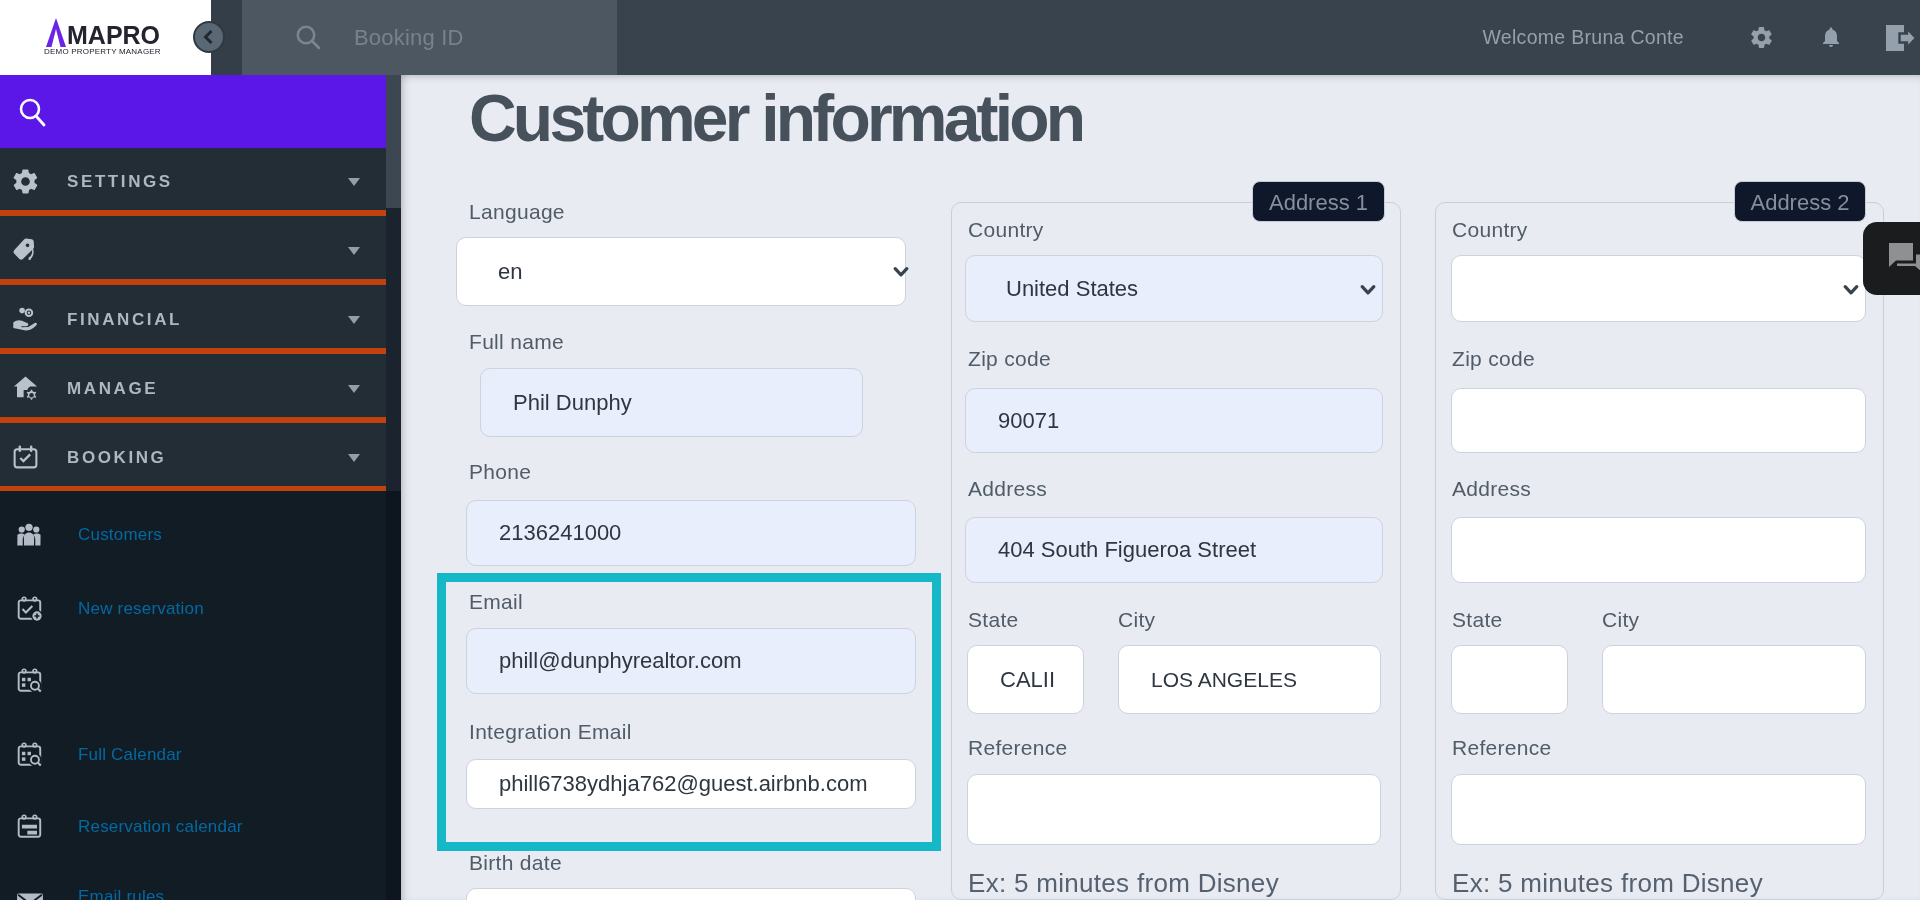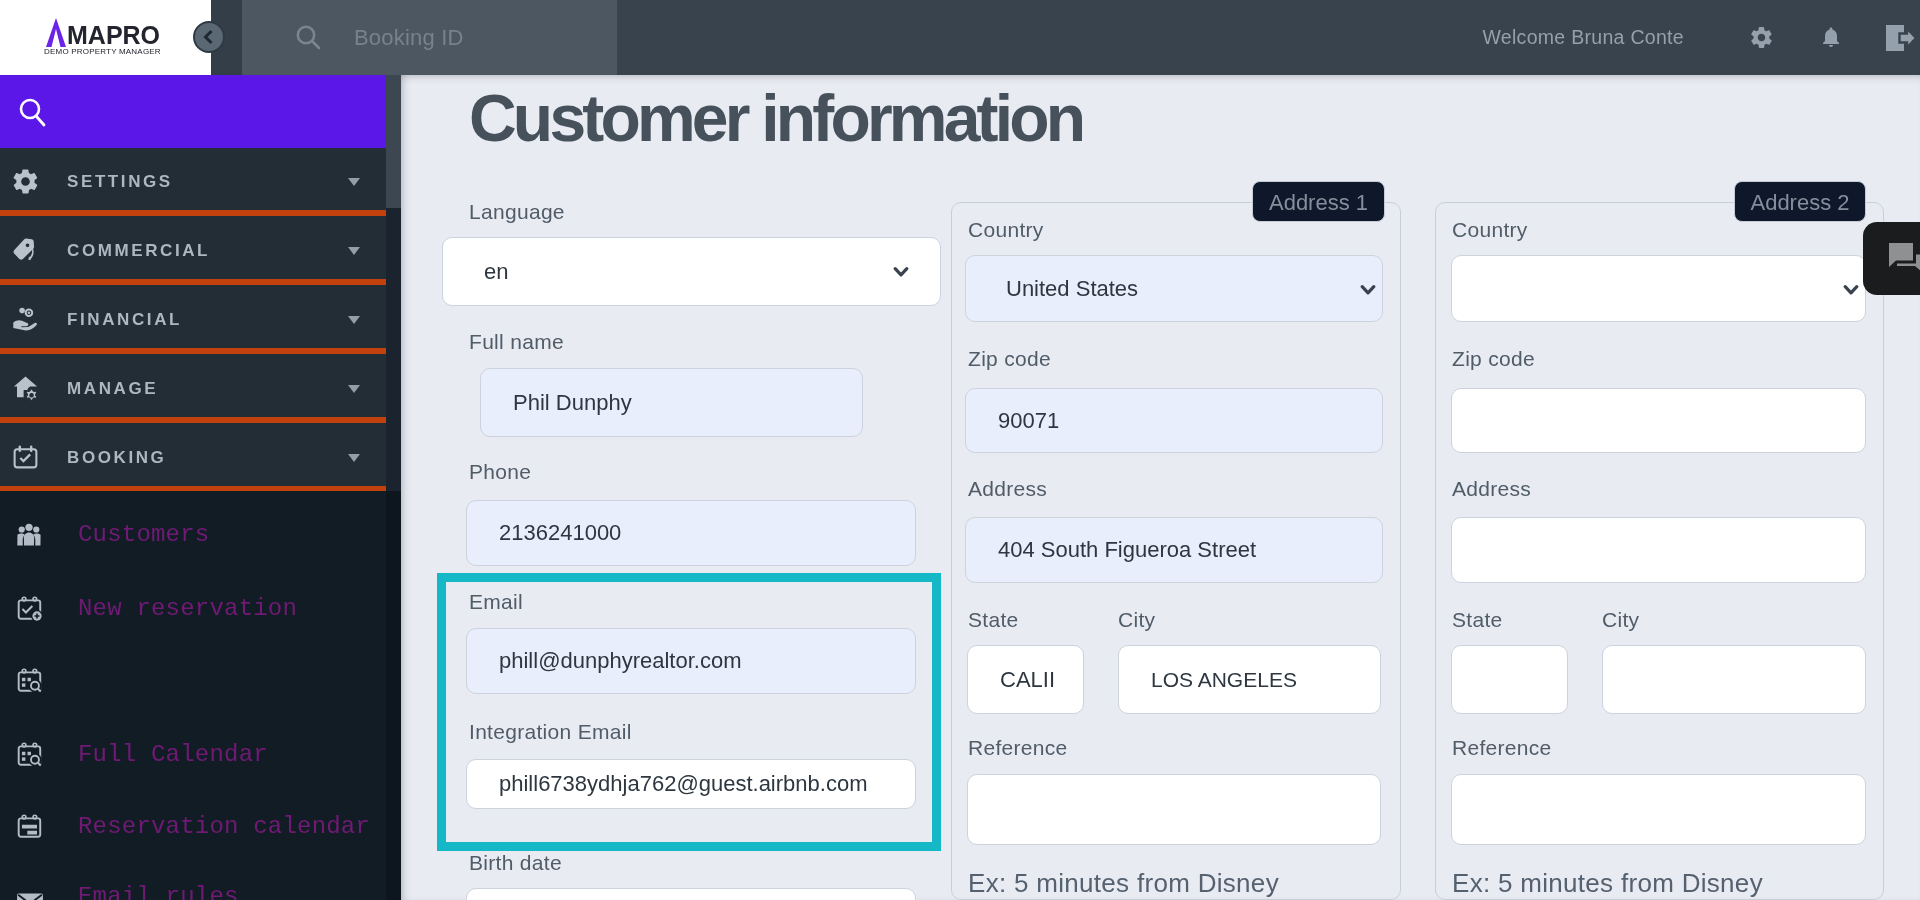--- a/index.html
+++ b/index.html
@@ -24,21 +24,21 @@
 #scrollstrip { left:386px; top:75px; width:15px; height:825px; background:linear-gradient(to bottom,#1b242e 0,#1b242e 416px,#0d161f 416px,#0d161f 825px); }
 #scrollthumb { left:386px; top:75px; width:15px; height:133px; background:#3d4751; }
 #purple { left:0; top:75px; width:386px; height:73px; background:#5a17e8; }
 #purple .txt { position:absolute; left:79px; top:0; line-height:73px; color:#ffffff; font-size:19px; font-weight:bold; letter-spacing:-1px; }
 .menurow { left:0; width:386px; height:68px; background:#232d36; border-bottom:6px solid #c2410c; }
 .menurow .lbl { position:absolute; left:67px; top:0; line-height:68px; color:#adb7c1; font-size:17px; font-weight:bold; letter-spacing:2.6px; }
 .menurow .car { position:absolute; left:348px; top:30px; width:0; height:0; border-left:6.5px solid transparent; border-right:6.5px solid transparent; border-top:8px solid #939ea9; }
 .micon { position:absolute; left:11px; top:19px; width:29px; height:29px; }
 #submenu { left:0; top:491px; width:386px; height:409px; background:#121c25; }
 .subrow { left:0; width:386px; height:72px; }
-.subrow .lbl { position:absolute; left:78px; top:0; line-height:72px; color:#701a75; font-size:24px; letter-spacing:.2px;font-family:Liberation Mono, monospace; }
+.subrow .lbl { position:absolute; left:78px; top:0; line-height:72px; color:#0369a1; font-size:17px; letter-spacing:.2px; }
 .sicon { position:absolute; left:16px; top:22px; width:28px; height:28px; }
 
 
 #content { left:401px; top:75px; width:1519px; height:825px; background:#e8ebf2; box-shadow:inset 6px 0 8px -5px rgba(0,0,0,.25), inset 0 7px 8px -6px rgba(0,0,0,.20); }
 h1 { position:absolute; left:469px; top:80px; font-size:66px; color:#47515b; letter-spacing:-3.8px; }
 .flabel { color:#505c68; font-size:21px; letter-spacing:.3px; }
 .finput { border:1px solid #ccd3dd; border-radius:10px; background:#fff; color:#2e3740; font-size:22px; padding-left:32px; display:flex; align-items:center; }
 .lav { background:#e8eefb; }
 fieldset.addr { position:absolute; border:1px solid #c9cfd9; border-radius:10px; background:transparent; }
 .legend { position:absolute; border:1px solid #c6ccd6; border-radius:8px; background:#0f172a; color:#848f9b; font-size:22px; text-align:center; }
@@ -97,21 +97,20 @@
     <div class="car"></div>
 </div>
 <div class="abs menurow" style="top:217px">
   <svg class="micon" viewBox="0 0 28 28">
       <g fill="#b9c2ca">
         <path d="M3.2 13.5 L12.8 3.2 c.5-.5 1.2-.8 1.9-.7 l5.2.6 c1.1.1 1.9 1 2 2.1 l.4 5.2 c0 .7-.2 1.4-.7 1.9 L11.5 22.1 c-.9 1-2.5 1-3.4.1 L3.1 17 c-.9-.9-.9-2.5.1-3.5 z M15.9 7.2 a1.8 1.8 0 1 0 .1 3.6 a1.8 1.8 0 0 0 -.1 -3.6 z"></path>
         <path d="M20.5 10.5 c1.5 2.5 1.8 5.7.6 8.6 -.4 1-1 2-1.8 2.8 l-1.4-1.2 c2.3-2.4 3.1-5.6 2-8.6 z"></path>
         <path d="M17.6 19.8 l1.8 1.5 -.8 2.2 -2-.8 z"></path>
       </g>
     </svg>
-  <div class="lbl">COMMERCIAL</div>
     <div class="car"></div>
 </div>
 <div class="abs menurow" style="top:286px">
   <svg class="micon" viewBox="0 0 28 28">
       <g fill="#b9c2ca">
         <circle cx="17.3" cy="7.4" r="4.1"></circle>
         <path fill="#232d36" d="M17.3 5.2 a2.2 2.2 0 1 0 .1 4.4 a2.2 2.2 0 0 0 -.1-4.4 z"></path>
         <circle cx="17.3" cy="7.4" r="1.2"></circle>
         <circle cx="10.7" cy="5.4" r="2.7"></circle>
         <path d="M2.2 16.9 c2.8-2.2 5.6-2.8 8.4-1.6 l5 2 c1.7.7 1.3 3-.6 3.1 l-5 .2 .1 1 6.5-.3 c2.4-1.2 4.3-2.5 6.2-3.9 1.4-1 3 .7 1.9 2 -2.7 3.2-7.3 5.9-11.6 5 l-10.9-2.1 z"></path>
@@ -212,21 +211,21 @@
   <div class="lbl" style="line-height:64px">Email rules</div>
 </div>
 
 <div class="abs" id="scrollstrip"></div>
 <div class="abs" id="scrollthumb"></div>
 
 <div class="abs" id="content"></div>
 <h1>Customer information</h1>
 
 <div class="abs flabel" style="left:469px;top:200px">Language</div>
-<div class="abs finput" style="left:442px;top:237px;width:499px;height:69px;padding-left:41px">en</div>
+<div class="abs finput" style="left:456px;top:237px;width:450px;height:69px;padding-left:41px">en</div>
 <svg class="abs" style="left:893px;top:266px" width="16" height="12" viewBox="0 0 16 12">
     <path d="M2.2 2.6 L8 8.9 L13.8 2.6" stroke="#39434e" stroke-width="3.2" fill="none" stroke-linecap="round" stroke-linejoin="round"></path>
   </svg>
 <div class="abs flabel" style="left:469px;top:330px">Full name</div>
 <div class="abs finput lav" style="left:480px;top:368px;width:383px;height:69px">Phil Dunphy</div>
 <div class="abs flabel" style="left:469px;top:460px">Phone</div>
 <div class="abs finput lav" style="left:466px;top:500px;width:450px;height:66px">2136241000</div>
 <div class="abs" id="tealbox"></div>
 <div class="abs flabel" style="left:469px;top:590px">Email</div>
 <div class="abs finput lav" style="left:466px;top:628px;width:450px;height:66px">phill@dunphyrealtor.com</div>

